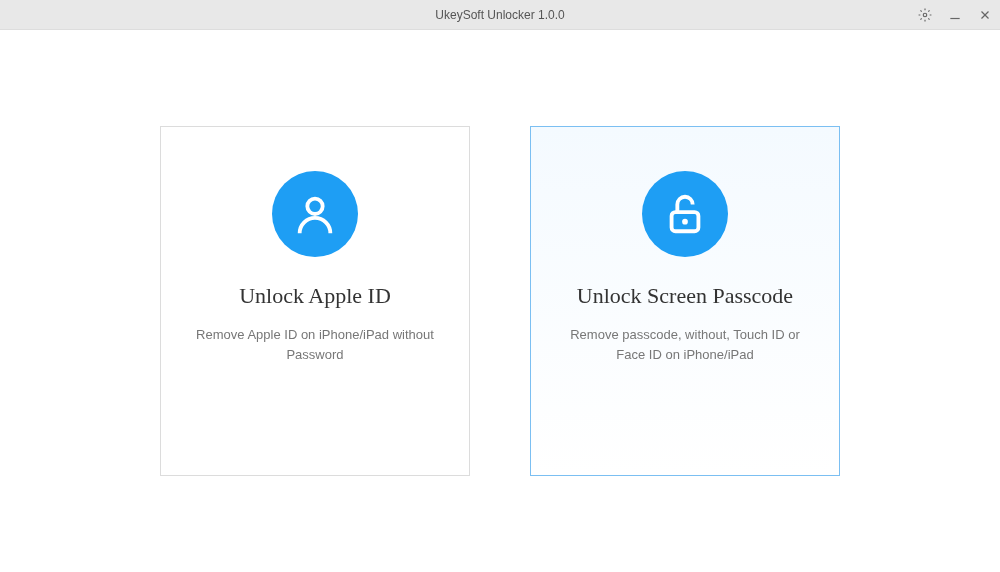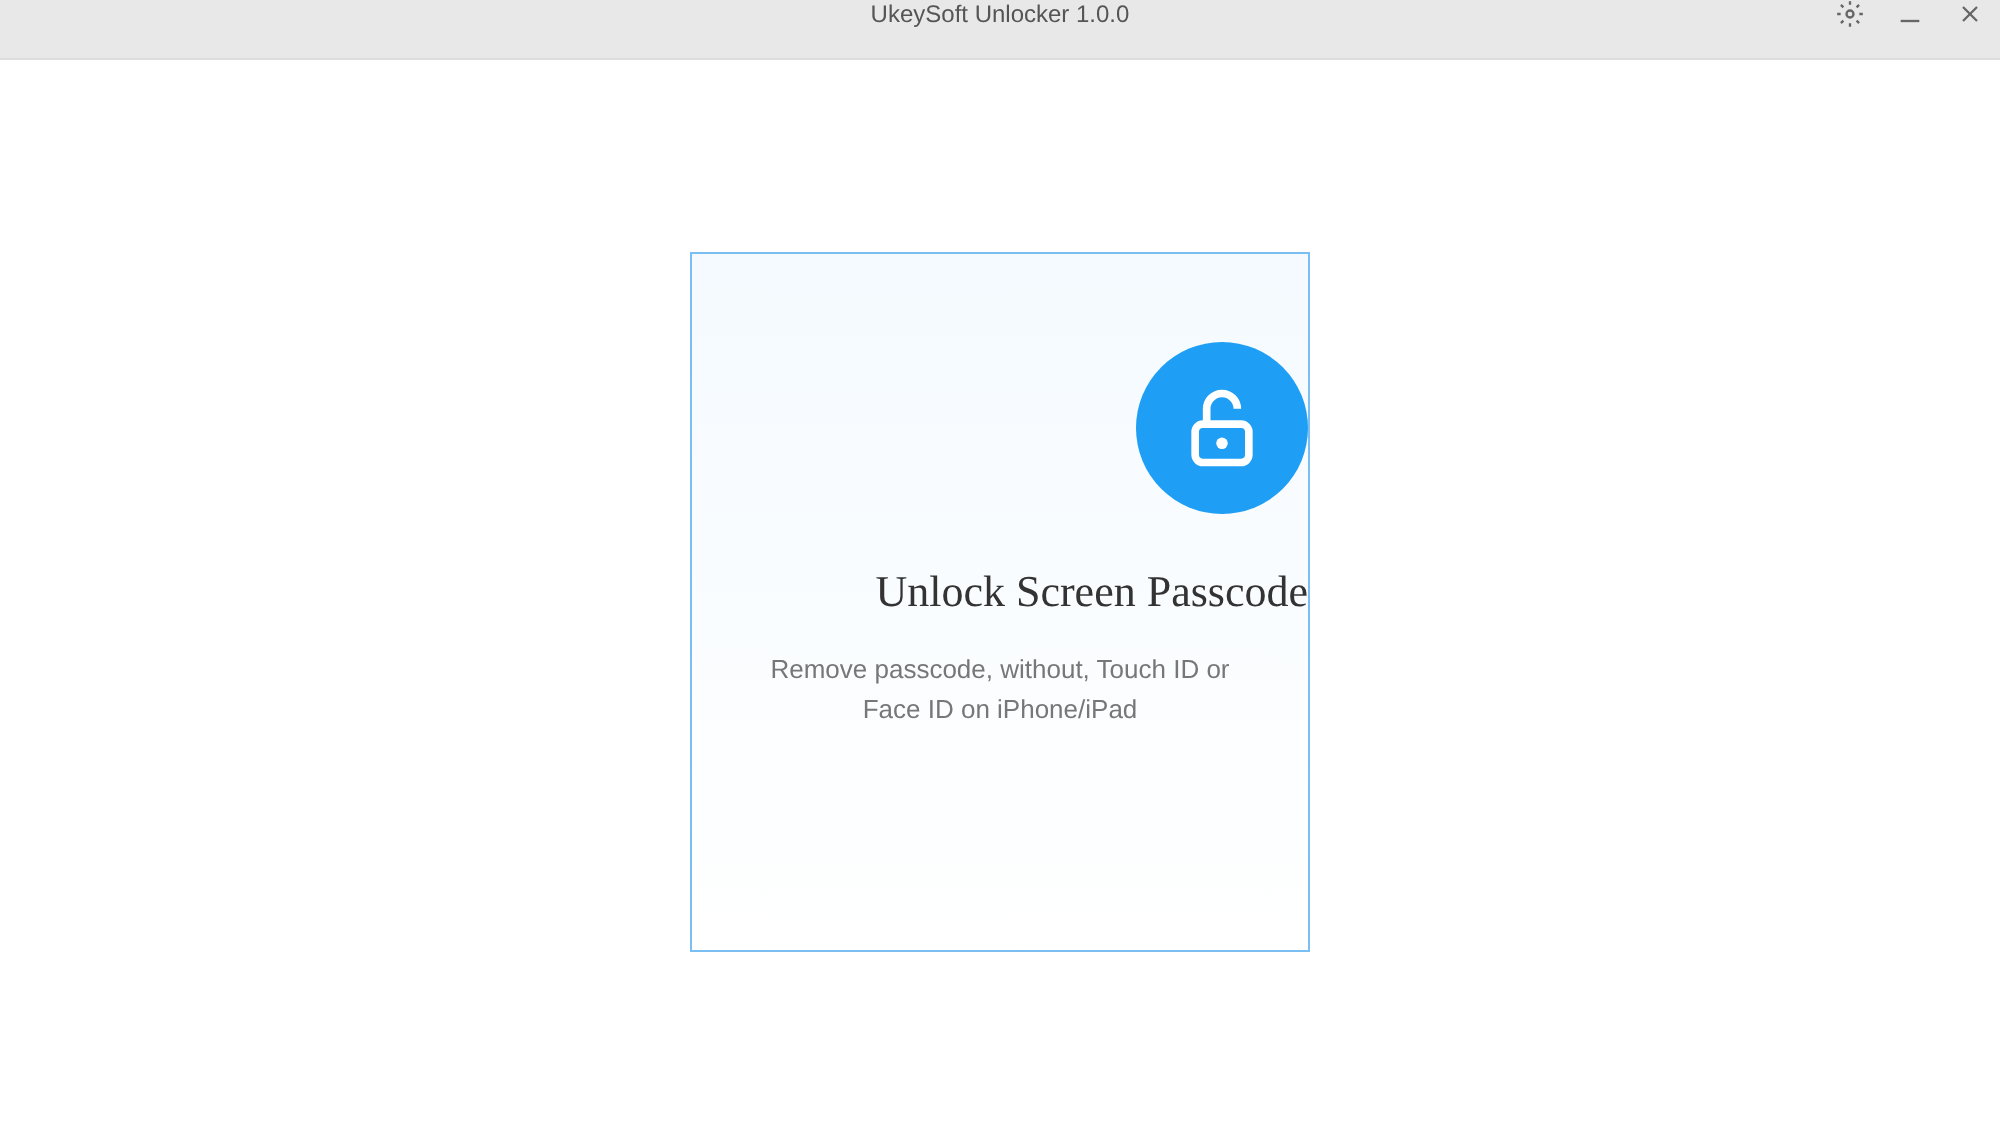--- a/index.html
+++ b/index.html
@@ -11,21 +11,21 @@
       font-family: -apple-system, BlinkMacSystemFont, "Segoe UI", Arial, sans-serif;
       background: #ffffff;
       width: 1000px;
       height: 572px;
       overflow: hidden;
     }
     .titlebar {
       height: 30px;
       background: #e8e8e8;
       display: flex;
-      align-items: flex-start;
+      align-items: center;
       justify-content: center;
       position: relative;
       border-bottom: 1px solid #ddd;
     }
     .titlebar-title {
       font-size: 12px;
       color: #555;
     }
     .titlebar-controls {
       position: absolute;
@@ -62,21 +62,20 @@
       display: flex;
       flex-direction: column;
       align-items: center;
       padding-top: 44px;
       cursor: pointer;
       background: #ffffff;
     }
     .card.selected {
       border: 1px solid #7bbff2;
       background: linear-gradient(to bottom, #f4faff 0%, #ffffff 100%);
-      align-items: flex-end;
     }
     .icon-circle {
       width: 86px;
       height: 86px;
       border-radius: 50%;
       background: #1e9ef4;
       display: flex;
       align-items: center;
       justify-content: center;
       margin-bottom: 26px;
@@ -122,20 +121,30 @@
     <div class="titlebar-btn">
       <svg viewBox="0 0 24 24" fill="none" stroke="currentColor" stroke-width="2">
         <line x1="6" y1="6" x2="18" y2="18"></line>
         <line x1="18" y1="6" x2="6" y2="18"></line>
       </svg>
     </div>
   </div>
 </div>
 
 <div class="content">
+  <div class="card">
+    <div class="icon-circle">
+      <svg viewBox="0 0 24 24" stroke-width="2">
+        <circle cx="12" cy="8" r="4"></circle>
+        <path d="M4 22c0-4.4 3.6-8 8-8s8 3.6 8 8"></path>
+      </svg>
+    </div>
+    <div class="card-title">Unlock Apple ID</div>
+    <div class="card-desc">Remove Apple ID on iPhone/iPad without Password</div>
+  </div>
 
   <div class="card selected">
     <div class="icon-circle">
       <svg viewBox="0 0 24 24" stroke-width="2">
         <rect x="5" y="11" width="14" height="10" rx="2"></rect>
         <path d="M8 11V7a4 4 0 0 1 8 0"></path>
         <circle cx="12" cy="16" r="1.5" fill="#ffffff" stroke="none"></circle>
       </svg>
     </div>
     <div class="card-title">Unlock Screen Passcode</div>

